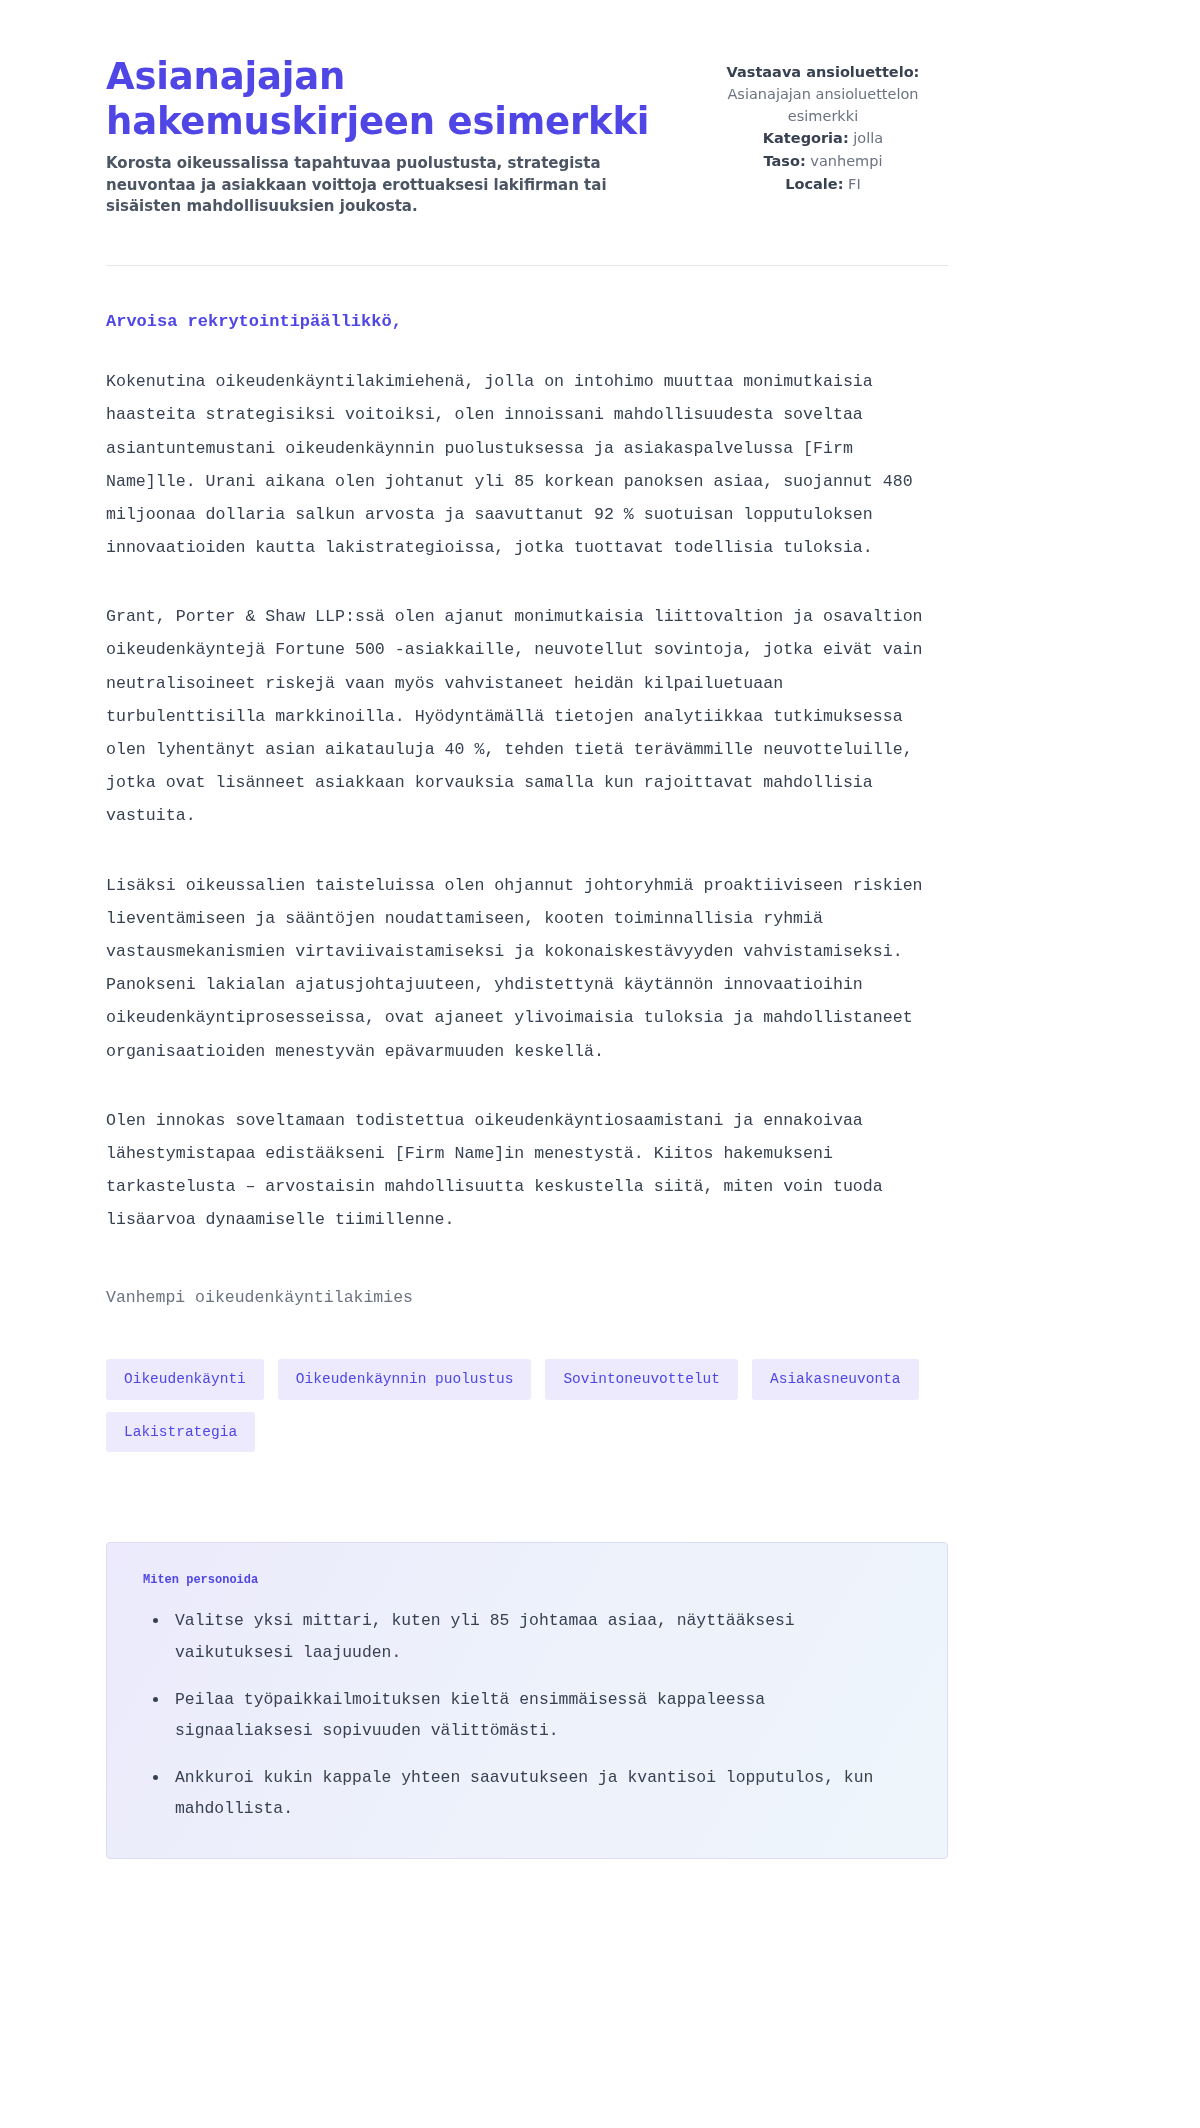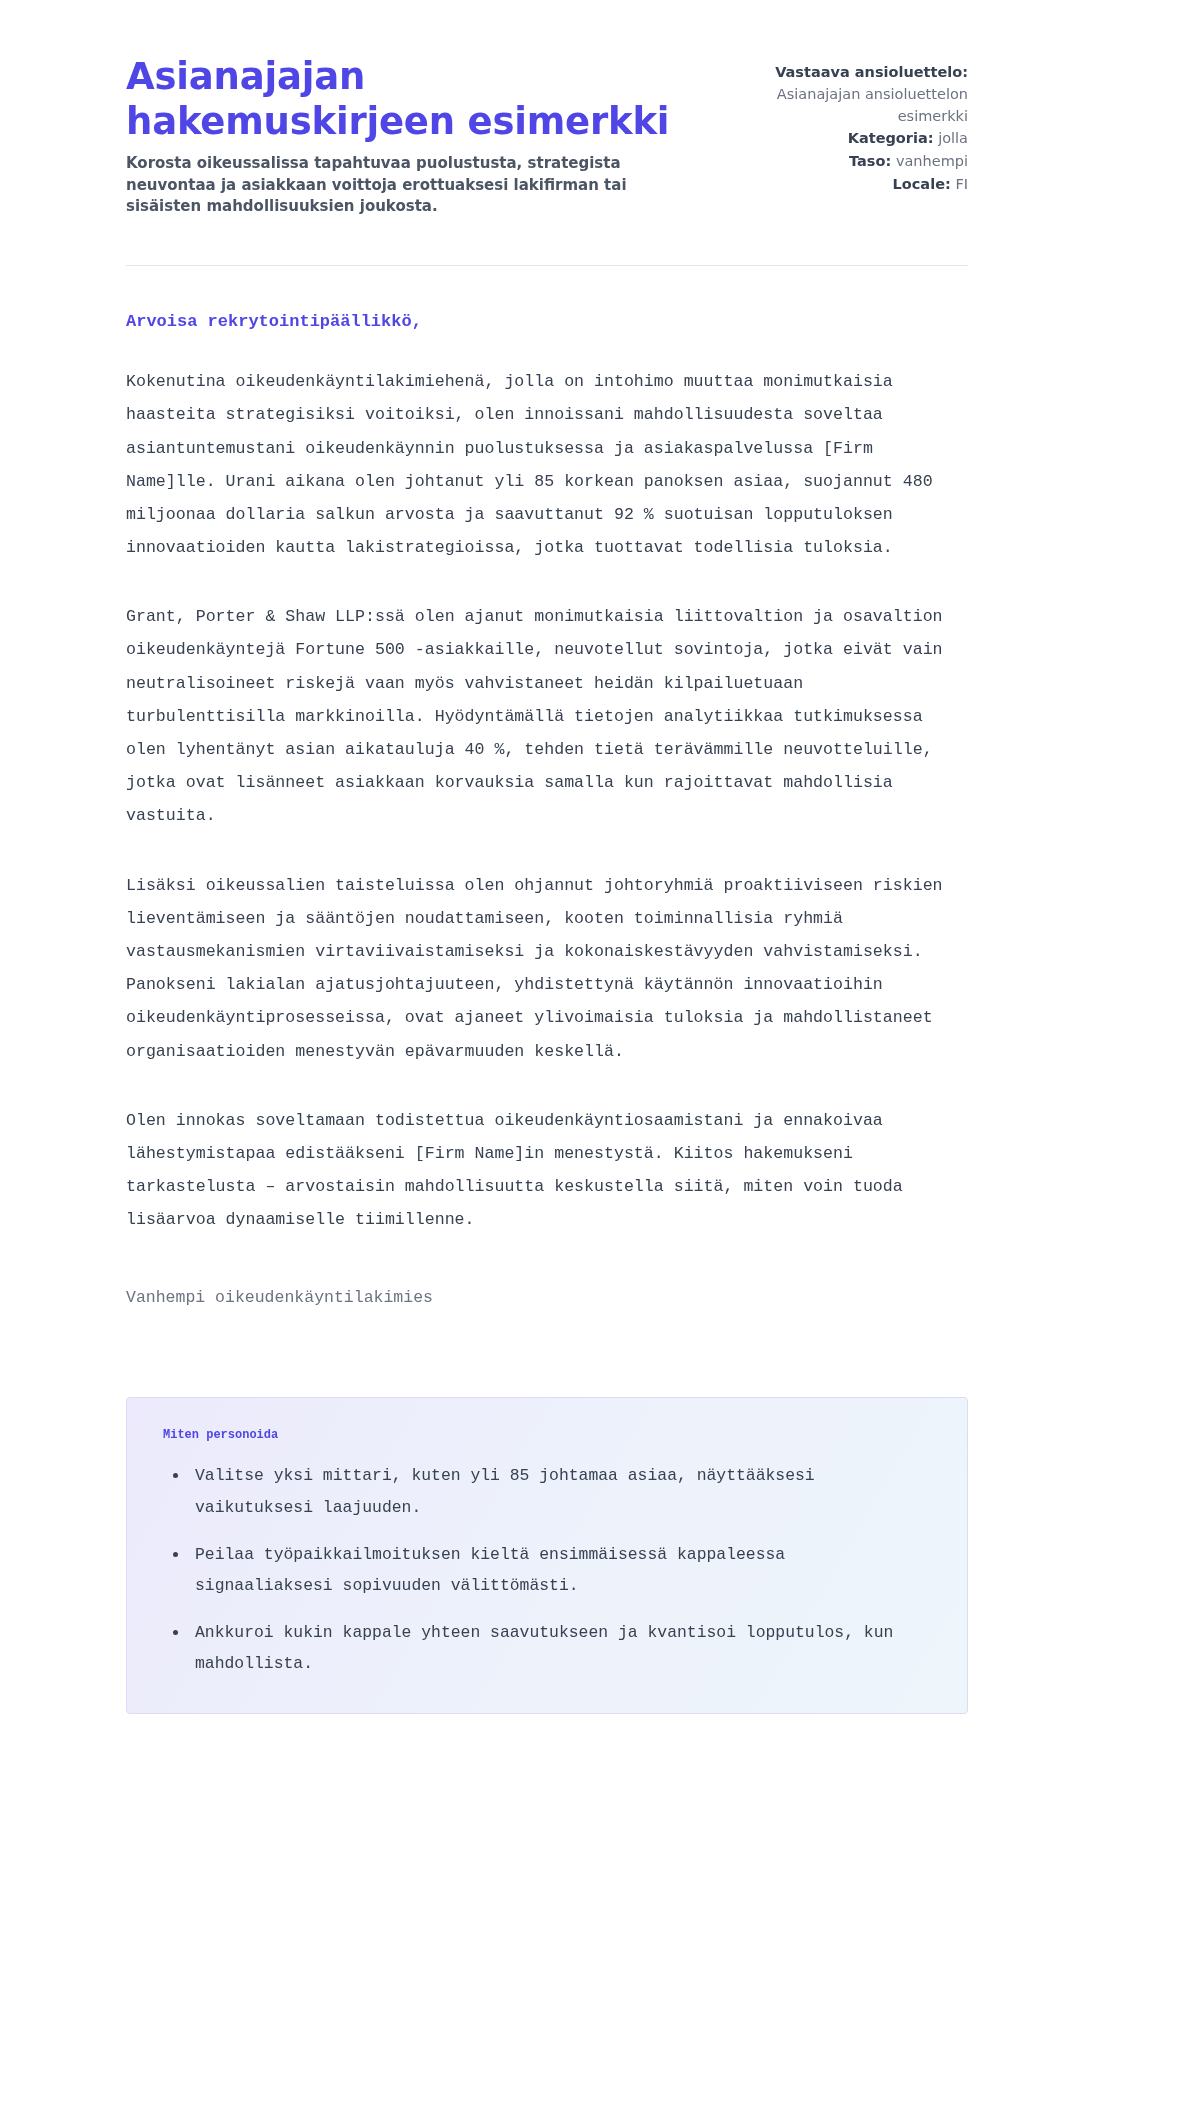--- a/index.html
+++ b/index.html
@@ -14,21 +14,20 @@
     min-height: 2128px;
     font-family: "DejaVu Sans", "Liberation Sans", sans-serif;
     color: #2f3a४6;
     color: #2f3a46;
     -webkit-font-smoothing: antialiased;
   }
 
   .page {
     width: 1054px;
     padding: 44px 106px 0 106px;
-    margin-left: 20px;
   }
 
   
   .header {
     display: flex;
     align-items: flex-start;
     justify-content: space-between;
     gap: 40px;
     padding-top: 10px;
   }
@@ -48,21 +47,21 @@
     margin: 9px 0 0 0;
     font-size: 15px;
     line-height: 1.42;
     font-weight: 700;
     color: #4b5563;
     max-width: 560px;
   }
   .header-meta {
     flex: 0 0 auto;
     width: 250px;
-    text-align: right;
+    text-align: center;
     font-size: 14.5px;
     line-height: 1.5;
     color: #6b7280;
     padding-top: 8px;
   }
   .header-meta .meta-row { margin-bottom: 1px; }
   .header-meta .meta-key {
     font-weight: 700;
     color: #374151;
   }
@@ -199,20 +198,27 @@
       <p class="body-para">Kokenutina oikeudenkäyntilakimiehenä, jolla on intohimo muuttaa monimutkaisia haasteita strategisiksi voitoiksi, olen innoissani mahdollisuudesta soveltaa asiantuntemustani oikeudenkäynnin puolustuksessa ja asiakaspalvelussa [Firm Name]lle. Urani aikana olen johtanut yli 85 korkean panoksen asiaa, suojannut 480 miljoonaa dollaria salkun arvosta ja saavuttanut 92 % suotuisan lopputuloksen innovaatioiden kautta lakistrategioissa, jotka tuottavat todellisia tuloksia.</p>
       <p class="body-para">Grant, Porter &amp; Shaw LLP:ssä olen ajanut monimutkaisia liittovaltion ja osavaltion oikeudenkäyntejä Fortune 500 -asiakkaille, neuvotellut sovintoja, jotka eivät vain neutralisoineet riskejä vaan myös vahvistaneet heidän kilpailuetuaan turbulenttisilla markkinoilla. Hyödyntämällä tietojen analytiikkaa tutkimuksessa olen lyhentänyt asian aikatauluja 40 %, tehden tietä terävämmille neuvotteluille, jotka ovat lisänneet asiakkaan korvauksia samalla kun rajoittavat mahdollisia vastuita.</p>
       <p class="body-para">Lisäksi oikeussalien taisteluissa olen ohjannut johtoryhmiä proaktiiviseen riskien lieventämiseen ja sääntöjen noudattamiseen, kooten toiminnallisia ryhmiä vastausmekanismien virtaviivaistamiseksi ja kokonaiskestävyyden vahvistamiseksi. Panokseni lakialan ajatusjohtajuuteen, yhdistettynä käytännön innovaatioihin oikeudenkäyntiprosesseissa, ovat ajaneet ylivoimaisia tuloksia ja mahdollistaneet organisaatioiden menestyvän epävarmuuden keskellä.</p>
       <p class="body-para">Olen innokas soveltamaan todistettua oikeudenkäyntiosaamistani ja ennakoivaa lähestymistapaa edistääkseni [Firm Name]in menestystä. Kiitos hakemukseni tarkastelusta – arvostaisin mahdollisuutta keskustella siitä, miten voin tuoda lisäarvoa dynaamiselle tiimillenne.</p>
     </div>
 
     <div class="signature">
       <p class="sig-title">Vanhempi oikeudenkäyntilakimies</p>
     </div>
 
+    <div class="tags">
+      <span class="tag">Oikeudenkäynti</span>
+      <span class="tag">Oikeudenkäynnin puolustus</span>
+      <span class="tag">Sovintoneuvottelut</span>
+      <span class="tag">Asiakasneuvonta</span>
+      <span class="tag">Lakistrategia</span>
+    </div>
 
     <div class="callout">
       <h2 class="callout-title">Miten personoida</h2>
       <ul>
         <li>Valitse yksi mittari, kuten yli 85 johtamaa asiaa, näyttääksesi vaikutuksesi laajuuden.</li>
         <li>Peilaa työpaikkailmoituksen kieltä ensimmäisessä kappaleessa signaaliaksesi sopivuuden välittömästi.</li>
         <li>Ankkuroi kukin kappale yhteen saavutukseen ja kvantisoi lopputulos, kun mahdollista.</li>
       </ul>
     </div>
 

